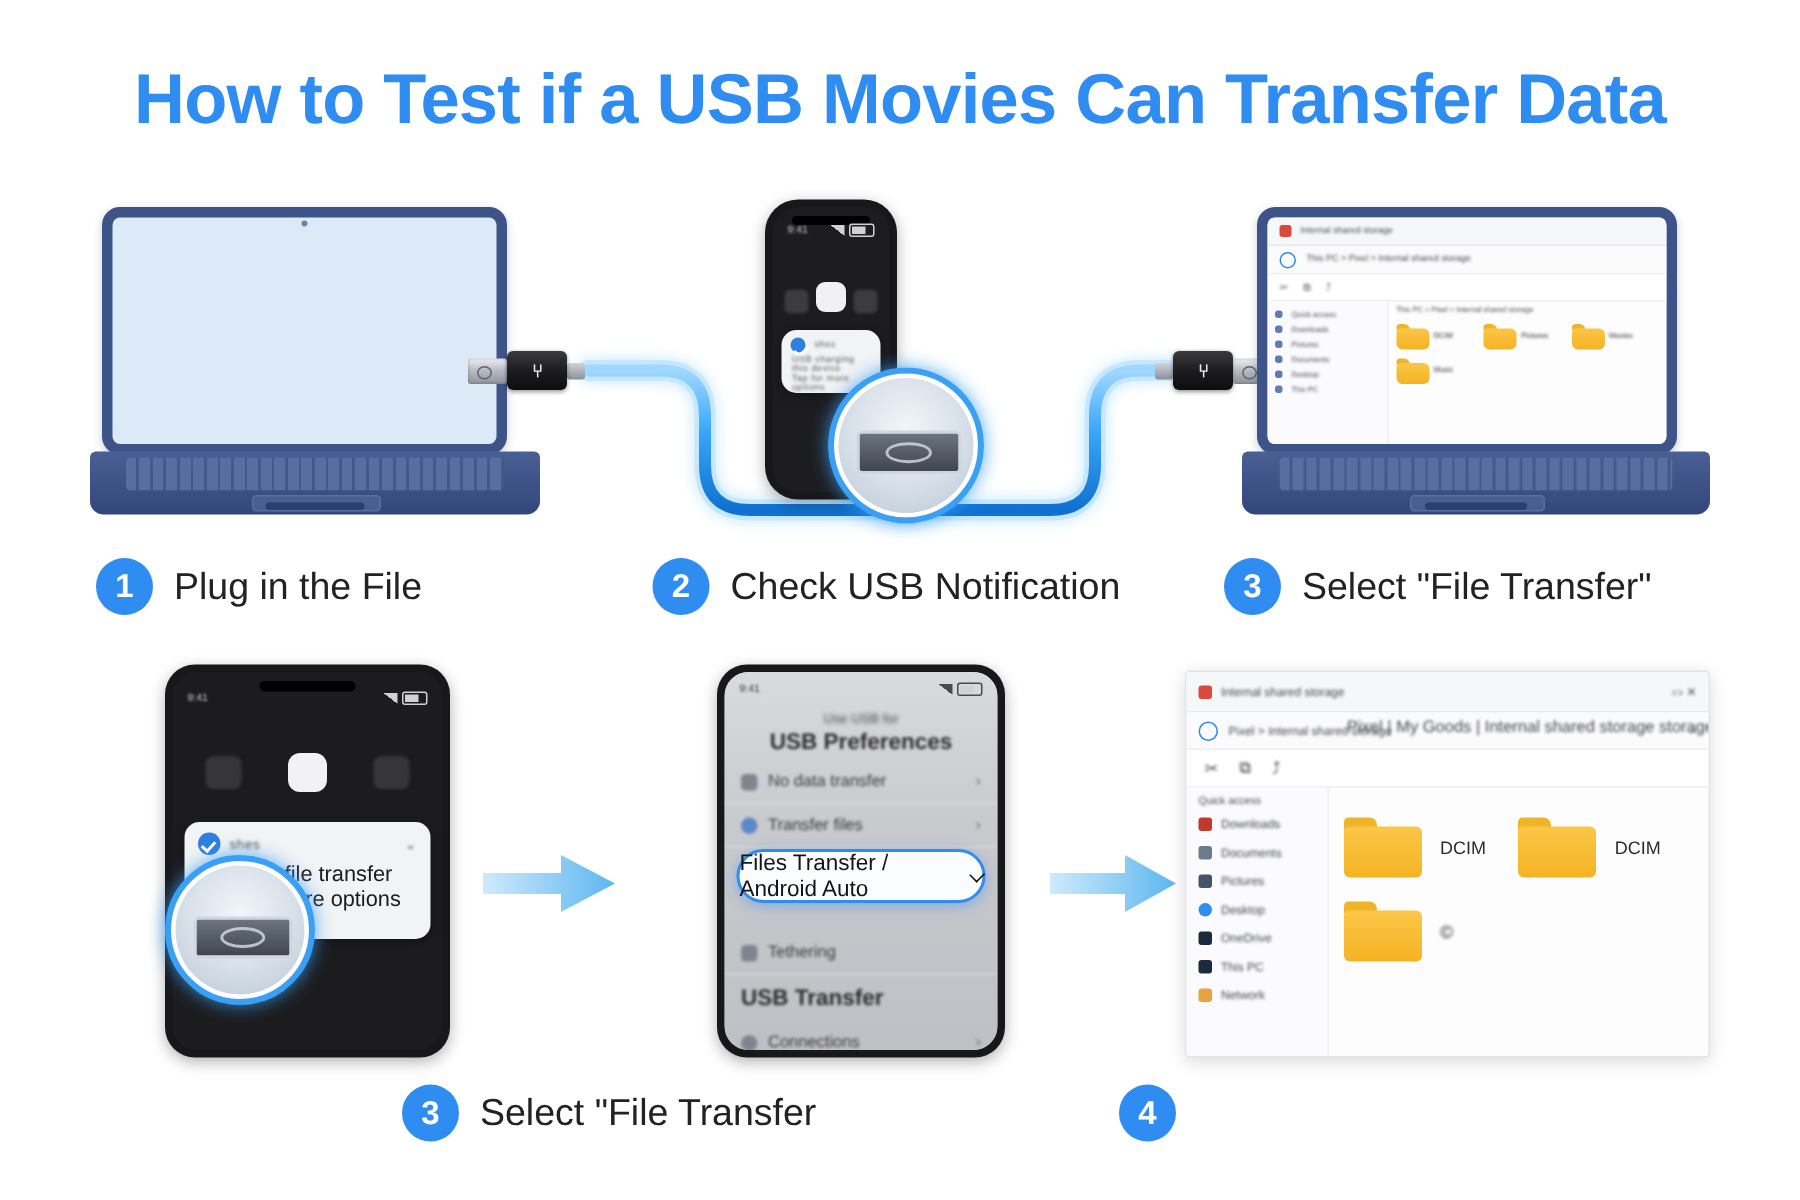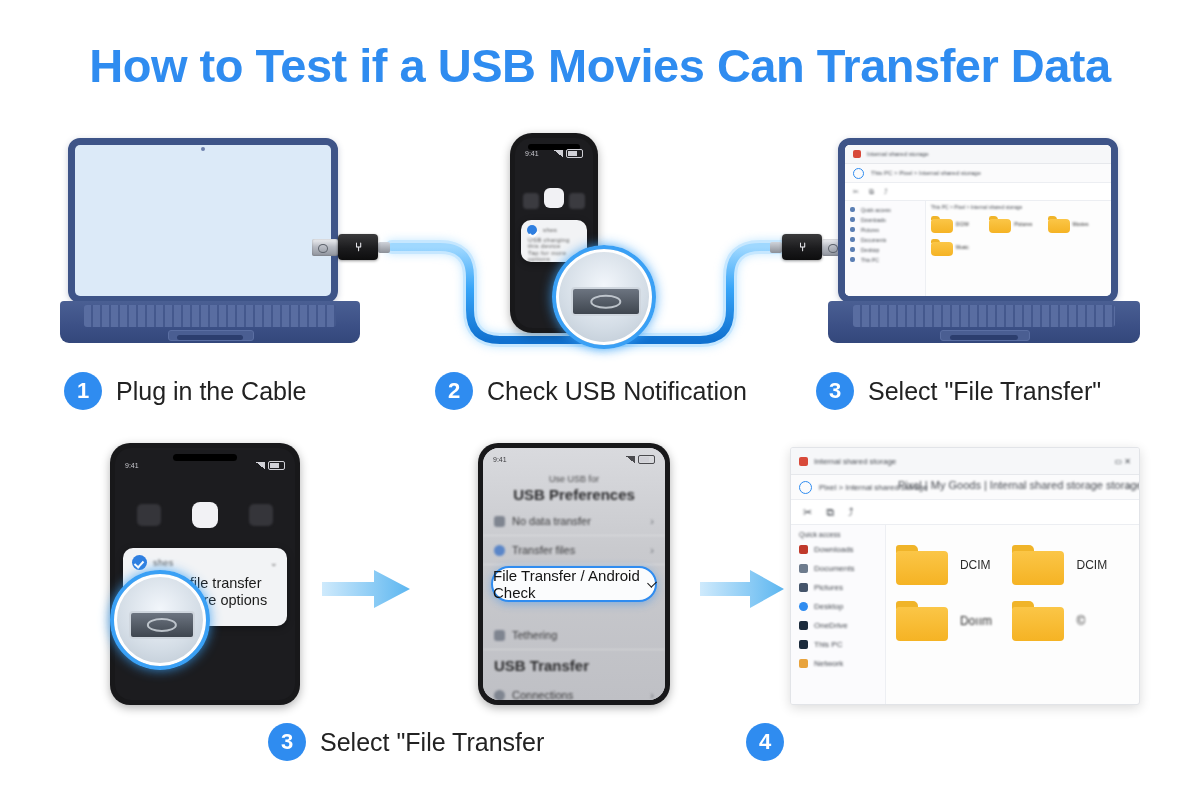--- a/index.html
+++ b/index.html
@@ -333,21 +333,21 @@
       </div>
     </div>
     <div class="base" style="left:0;top:163px;width:312px;height:42px;">
       <div class="kb"></div>
       <div class="tp"></div>
     </div>
   </div>
 
   <div class="caption" style="left:64px;top:372px;">
     <span class="badge">1</span>
-    <span class="cap-text">Plug in the Cable</span>
+    <span class="cap-text">Plug in the File</span>
   </div>
   <div class="caption" style="left:435px;top:372px;">
     <span class="badge">2</span>
     <span class="cap-text">Check USB Notification</span>
   </div>
   <div class="caption" style="left:816px;top:372px;">
     <span class="badge">3</span>
     <span class="cap-text">Select "File Transfer"</span>
   </div>
 
@@ -410,21 +410,21 @@
           <span>No data transfer</span>
           <span class="set-chev">›</span>
         </div>
         <div class="set-row">
           <span class="set-ic" style="border-radius:50%;background:#5b86c8;"></span>
           <span>Transfer files</span>
           <span class="set-chev">›</span>
         </div>
 
         <div class="pill" style="top:118px;height:32px;">
-          <span>File Transfer / Android Check</span>
+          <span>Files Transfer / Android Auto</span>
           <span class="chev-d"></span>
         </div>
 
         <div class="set-row" style="margin-top:56px;">
           <span class="set-ic"></span>
           <span>Tethering</span>
         </div>
         <div class="big-blur">USB Transfer</div>
         <div class="set-row">
           <span class="set-ic" style="border-radius:50%;"></span>
@@ -511,27 +511,20 @@
                 <span class="tab"></span>
                 <span class="bd"></span>
               </span>
             <span class="flabel">DCIM</span>
           </div>
           <div class="fitem">
             <span class="folder">
                 <span class="tab"></span>
                 <span class="bd"></span>
               </span>
-            <span class="flabel blurlabel">Doıım</span>
-          </div>
-          <div class="fitem">
-            <span class="folder">
-                <span class="tab"></span>
-                <span class="bd"></span>
-              </span>
             <span class="flabel blurlabel">©</span>
           </div>
         </div>
       </div>
     </div>
   </div>
 
   <div class="caption" style="left:268px;top:723px;">
     <span class="badge">3</span>
     <span class="cap-text">Select "File Transfer</span>

